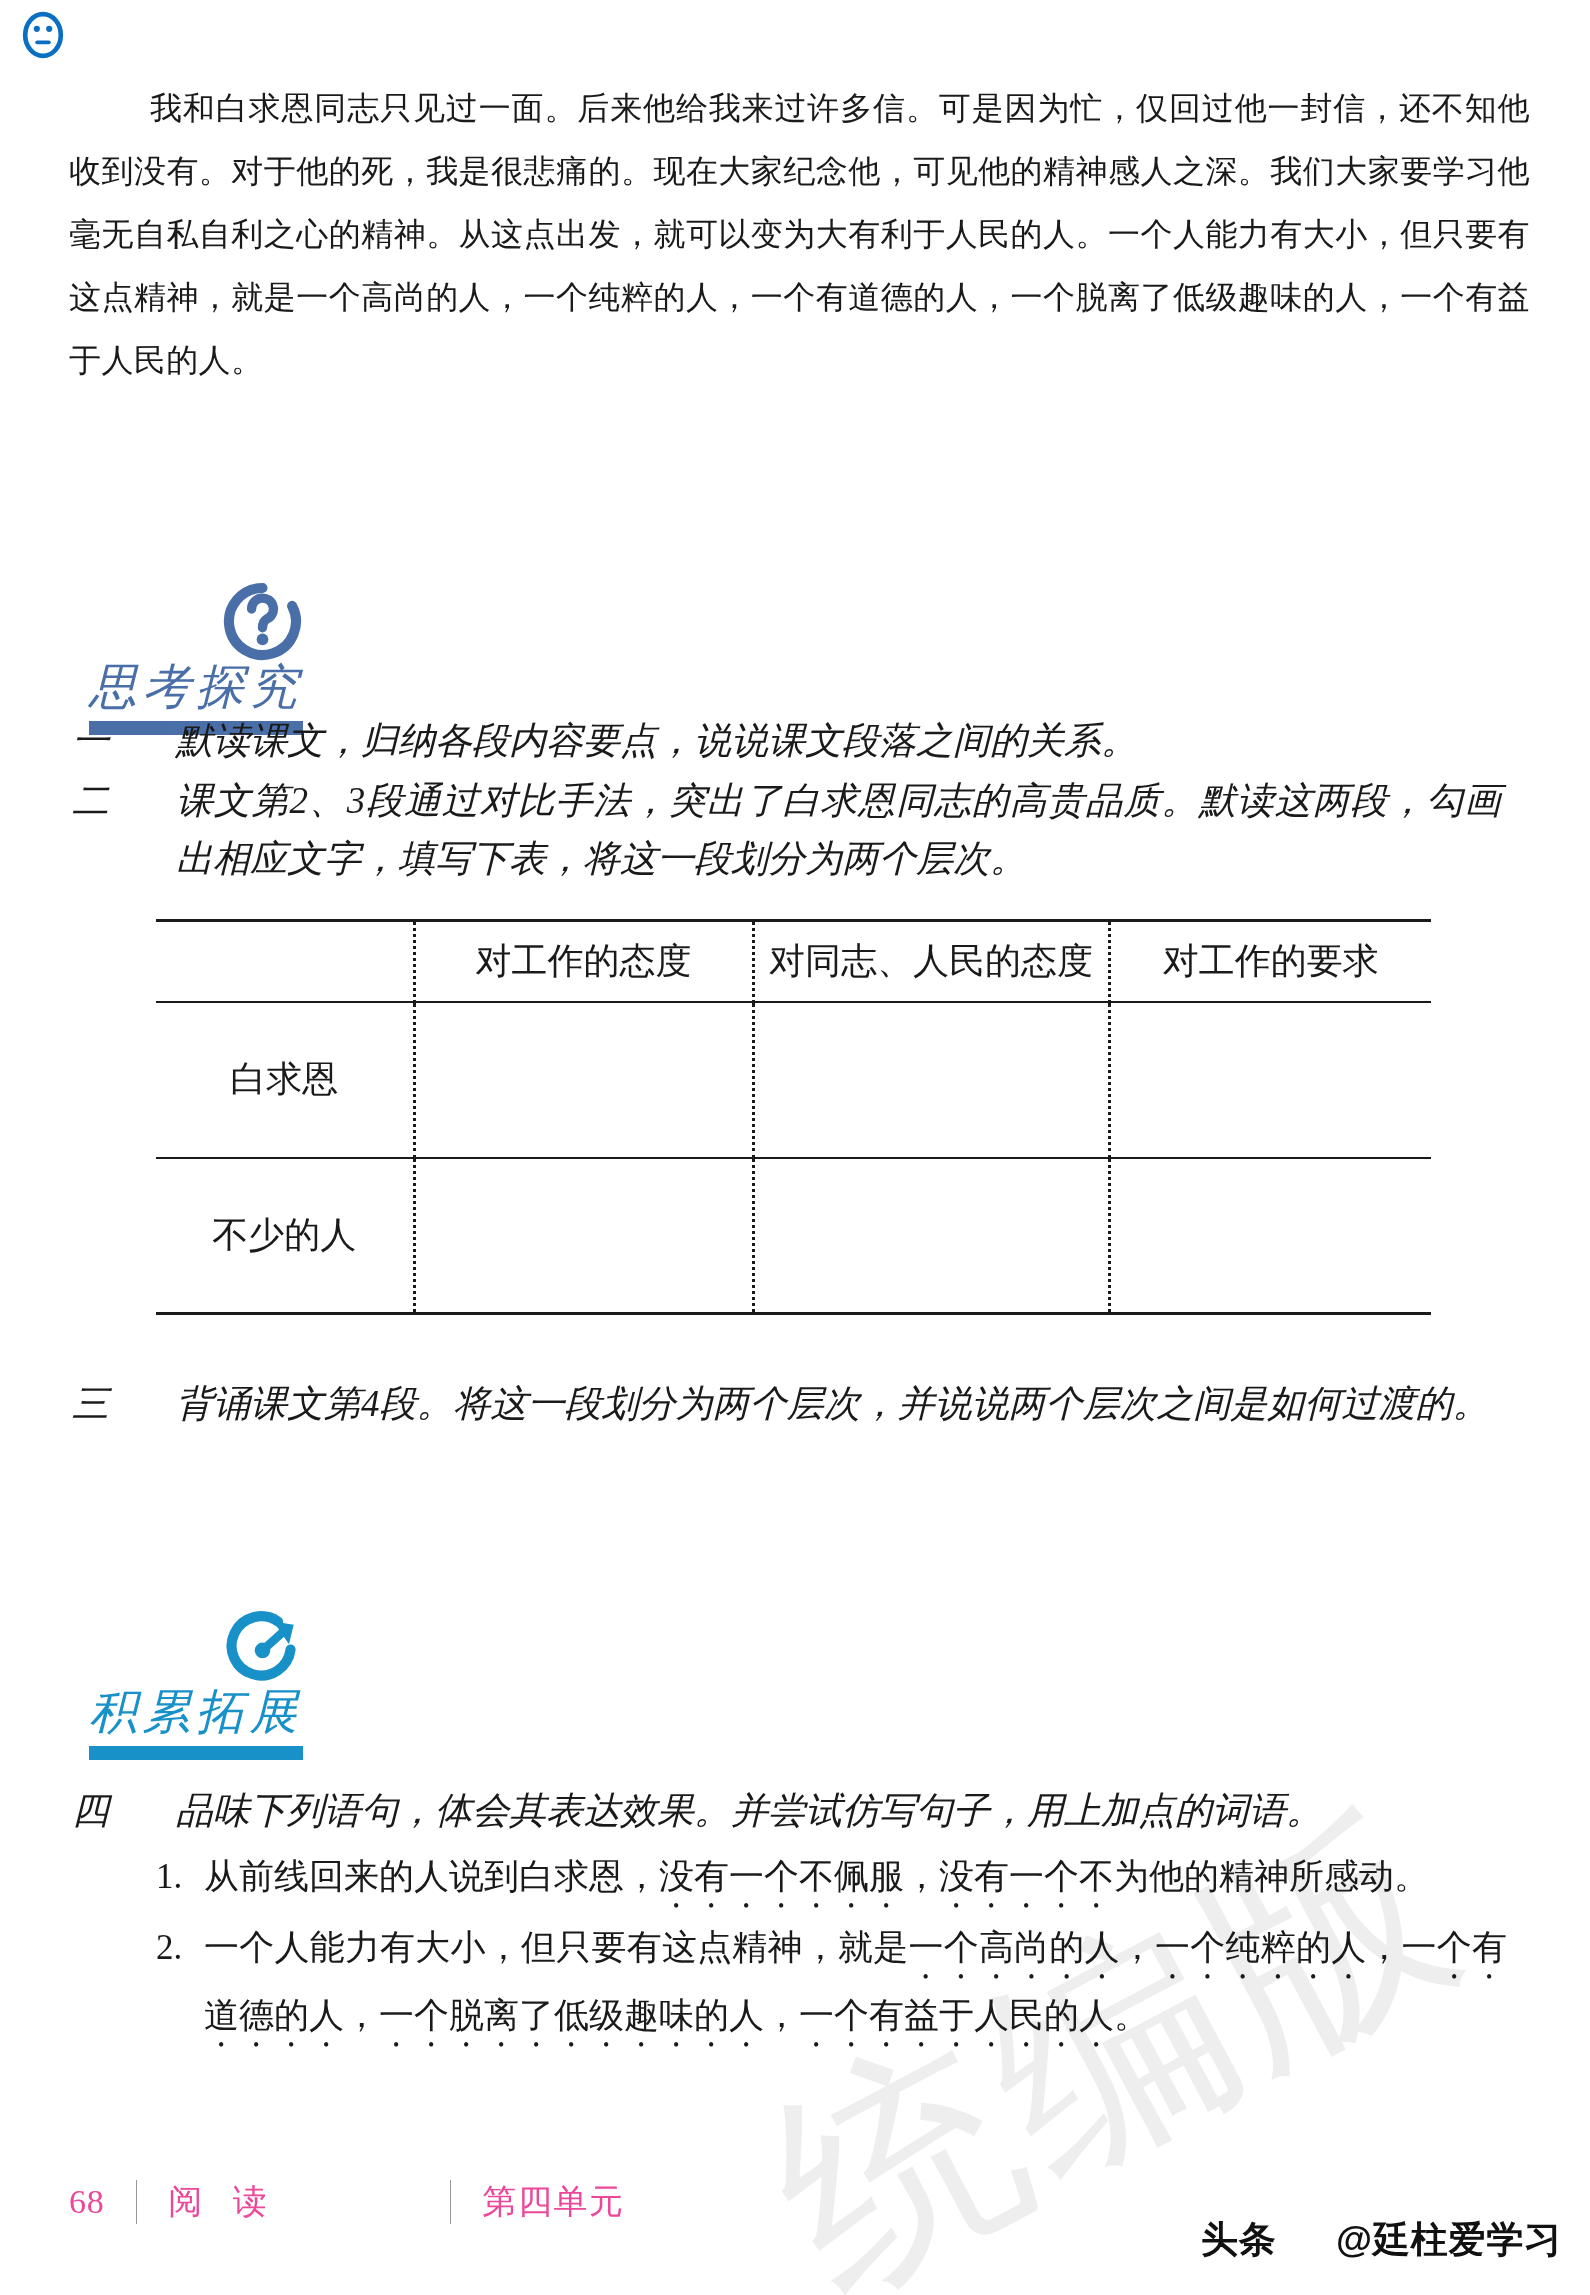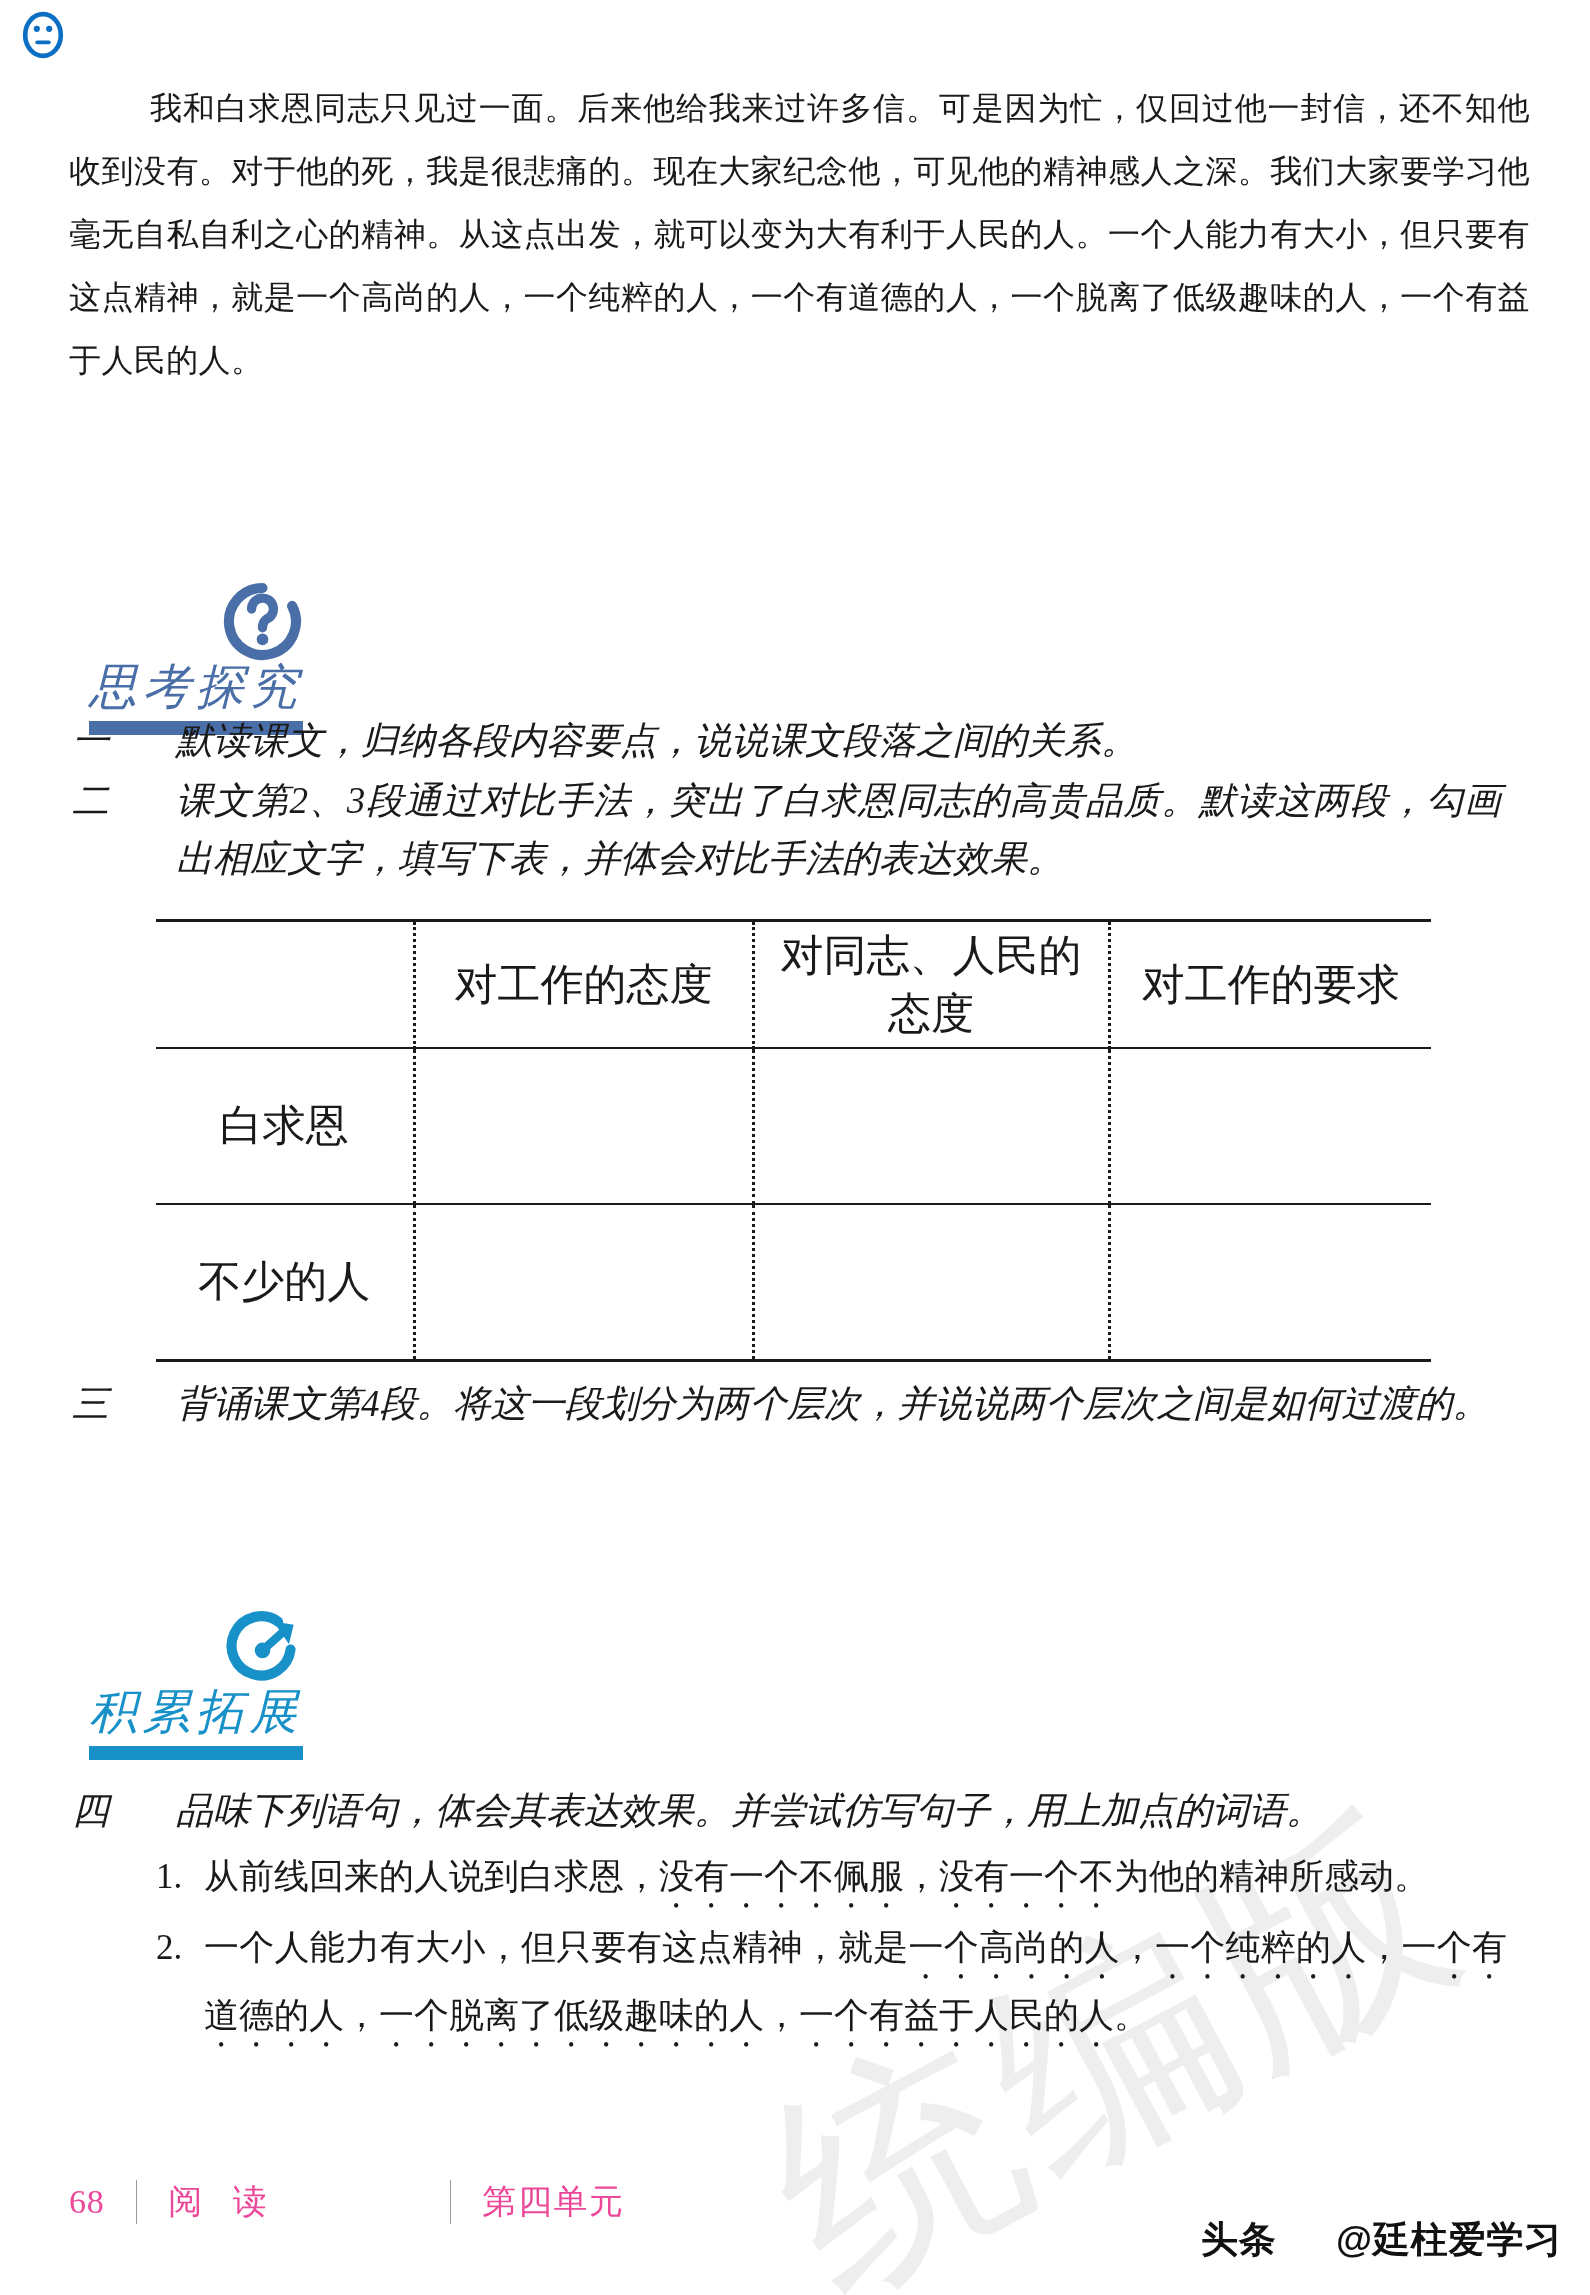--- a/index.html
+++ b/index.html
@@ -137,21 +137,21 @@
     -webkit-text-emphasis-position: under right;
   }
 
   
   .tbl {
     position: absolute;
     left: 156px;
     top: 919px;
     width: 1275px;
     border-collapse: collapse;
-    font-size: 43px;
+    font-size: 36px;
     font-family: "Liberation Serif", "DejaVu Serif", serif;
   }
   .tbl td, .tbl th {
     border: none;
     font-weight: normal;
     text-align: center;
     vertical-align: middle;
   }
   .tbl thead th {
     border-top: 3.9px solid #1a1a1a;
@@ -244,21 +244,21 @@
     </div>
   </div>
 
   <div class="ex" id="ex-1">
     <div class="ex-num">一</div>
     <div class="ex-body">默读课文，归纳各段内容要点，说说课文段落之间的关系。</div>
   </div>
 
   <div class="ex" id="ex-2">
     <div class="ex-num">二</div>
-    <div class="ex-body">课文第2、3段通过对比手法，突出了白求恩同志的高贵品质。默读这两段，勾画出相应文字，填写下表，并体会对比手法的表达效果。</div>
+    <div class="ex-body">课文第2、3段通过对比手法，突出了白求恩同志的高贵品质。默读这两段，勾画出相应文字，填写下表，将这一段划分为两个层次。</div>
   </div>
 
   <table class="tbl">
     <thead>
       <tr>
         <th class="rowlabel"></th>
         <th class="c1 col-div">对工作的态度</th>
         <th class="c2 col-div">对同志、人民的态度</th>
         <th class="c3 col-div">对工作的要求</th>
       </tr>

